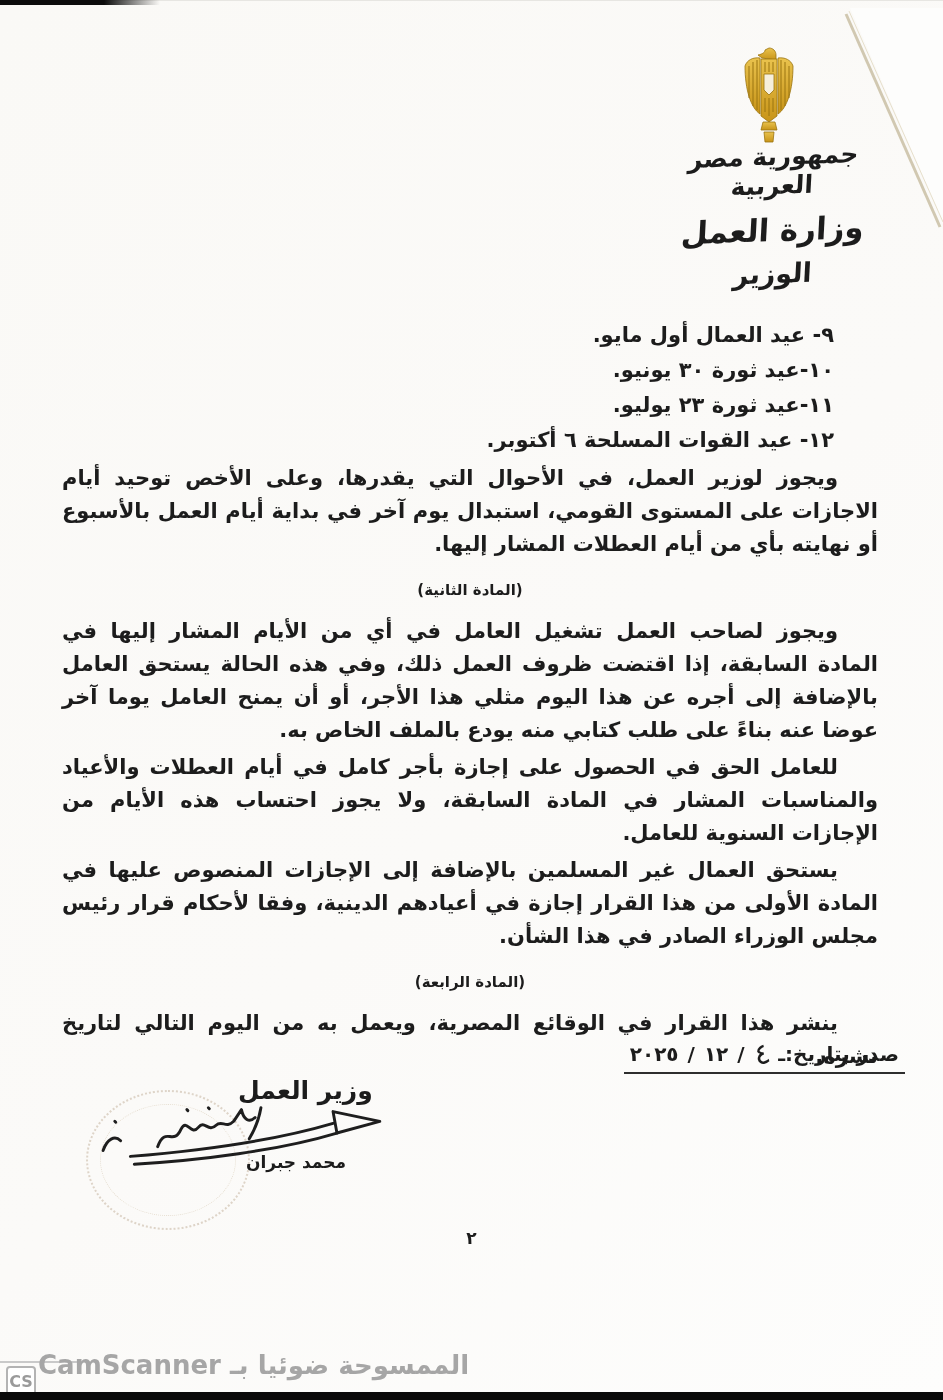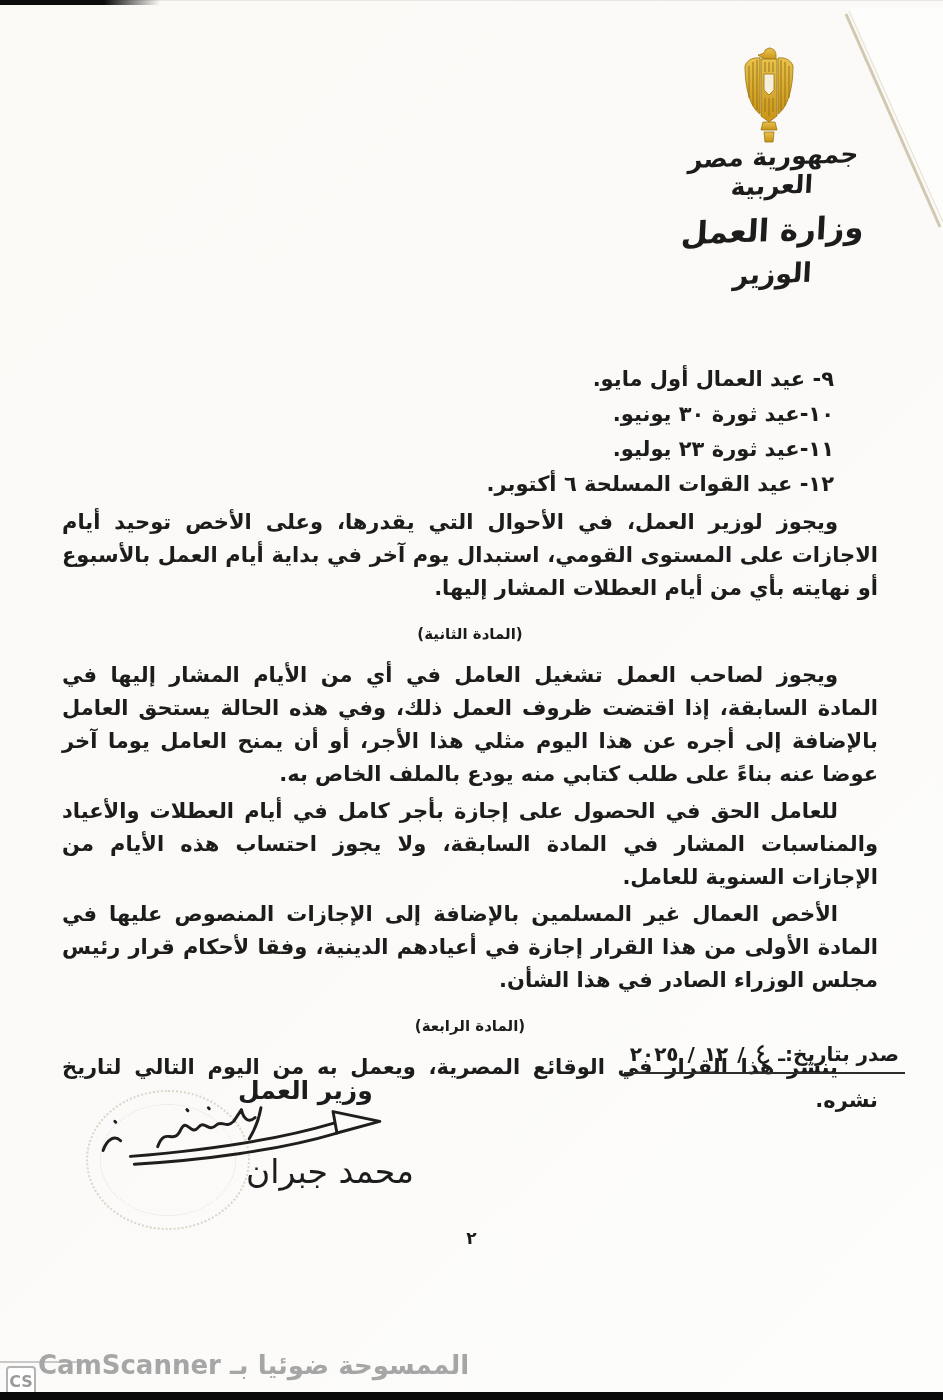--- a/index.html
+++ b/index.html
@@ -14,37 +14,37 @@
   .crease{position:absolute;left:840px;top:8px;width:103px;height:228px;}
   
   .emblem{position:absolute;left:737px;top:46px;width:64px;height:100px;}
   .hdr{position:absolute;top:142px;left:645px;width:255px;text-align:center;direction:rtl;}
   .hdr div{font-weight:700;transform:rotate(-2deg) skewX(-5deg);}
   .hdr-country{font-size:25px;letter-spacing:-1px;}
   .hdr-ministry{font-size:31px;margin-top:12px;}
   .hdr-office{font-size:27px;margin-top:10px;}
   
   .main-text{position:absolute;right:65px;left:62px;top:318px;direction:rtl;
-    font-size:21px;font-weight:700;line-height:33px;text-align:justify;margin-top:44px;}
+    font-size:21px;font-weight:700;line-height:33px;text-align:justify;}
   .holiday-list{margin:0;padding:0;list-style:none;}
   .holiday-list li{line-height:35px;padding-right:44px;}
   .para{margin:4px 0;text-indent:40px;}
   .article-heading{font-size:15px;font-weight:700;text-align:center;margin:13px 0 8px;}
   
   .date-line{position:absolute;top:1042px;right:38px;direction:rtl;display:flex;
     align-items:center;gap:9px;font-size:20px;font-weight:700;
     border-bottom:2px solid #2e2e2e;padding:0 6px 6px;}
   .date-day{font-size:29px;font-weight:400;transform:rotate(-14deg);line-height:20px;}
   
   .stamp{position:absolute;left:86px;top:1090px;width:160px;height:136px;
     border:2px dotted #d9cec0;border-radius:50%;opacity:.85;}
   .stamp::before{content:"";position:absolute;inset:12px;border:1px dotted #e3dacb;border-radius:50%;}
   .sig-title{position:absolute;left:238px;top:1076px;font-size:25px;font-weight:700;direction:rtl;text-align:center;}
   .sig-svg{position:absolute;left:92px;top:1096px;width:295px;height:76px;}
-  .sig-name{position:absolute;left:246px;top:1152px;font-size:33px;font-weight:400;direction:rtl;}
+  .sig-name{position:absolute;left:246px;top:1152px;font-size:17px;font-weight:700;direction:rtl;}
   
   .page-number{position:absolute;left:0;right:0;top:1228px;text-align:center;
     font-size:17px;font-weight:700;}
   .wm-line{position:absolute;left:0;top:1361px;width:80px;height:2px;background:#c9c9c9;}
   .wm-badge{position:absolute;left:6px;top:1366px;width:26px;height:26px;border:2px solid #b3b3b3;
     border-radius:4px;background:#fff;color:#9a9a9a;font-size:16px;font-weight:700;
     display:flex;align-items:center;justify-content:center;}
   .wm-text{position:absolute;left:38px;top:1350px;direction:rtl;white-space:nowrap;
     font-size:26px;font-weight:700;color:#a6a6a6;}
   .bottom-bar{position:absolute;left:0;bottom:0;width:100%;height:8px;background:#0a0a0a;}
@@ -92,21 +92,21 @@
       <li>١٠-عيد ثورة ٣٠ يونيو.</li>
       <li>١١-عيد ثورة ٢٣ يوليو.</li>
       <li>١٢- عيد القوات المسلحة ٦ أكتوبر.</li>
     </ul>
     <p class="para">ويجوز لوزير العمل، في الأحوال التي يقدرها، وعلى الأخص توحيد أيام الاجازات على المستوى القومي، استبدال يوم آخر في بداية أيام العمل بالأسبوع أو نهايته بأي من أيام العطلات المشار إليها.</p>
 
     <h2 class="article-heading">(المادة الثانية)</h2>
     <p class="para">ويجوز لصاحب العمل تشغيل العامل في أي من الأيام المشار إليها في المادة السابقة، إذا اقتضت ظروف العمل ذلك، وفي هذه الحالة يستحق العامل بالإضافة إلى أجره عن هذا اليوم مثلي هذا الأجر، أو أن يمنح العامل يوما آخر عوضا عنه بناءً على طلب كتابي منه يودع بالملف الخاص به.</p>
     <p class="para">للعامل الحق في الحصول على إجازة بأجر كامل في أيام العطلات والأعياد والمناسبات المشار في المادة السابقة، ولا يجوز احتساب هذه الأيام من الإجازات السنوية للعامل.</p>
 
-    <p class="para">الأخص العمال غير المسلمين بالإضافة إلى الإجازات المنصوص عليها في المادة الأولى من هذا القرار إجازة في أعيادهم الدينية، وفقا لأحكام قرار رئيس مجلس الوزراء الصادر في هذا الشأن.</p>
+    <p class="para">يستحق العمال غير المسلمين بالإضافة إلى الإجازات المنصوص عليها في المادة الأولى من هذا القرار إجازة في أعيادهم الدينية، وفقا لأحكام قرار رئيس مجلس الوزراء الصادر في هذا الشأن.</p>
 
     <h2 class="article-heading">(المادة الرابعة)</h2>
     <p class="para">ينشر هذا القرار في الوقائع المصرية، ويعمل به من اليوم التالي لتاريخ نشره.</p>
   </div>
 
   <div class="date-line">
     <span>صدر بتاريخ:ـ</span>
     <span class="date-day">٤</span>
     <span>/</span>
     <span>١٢</span>

